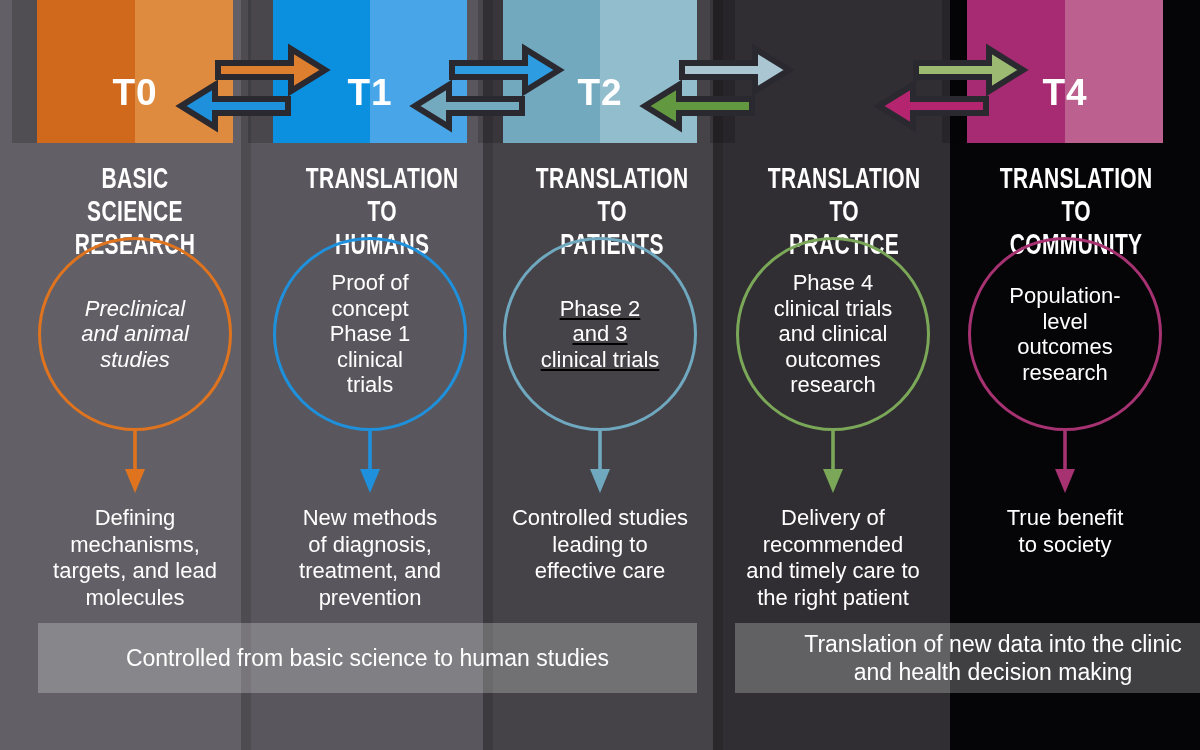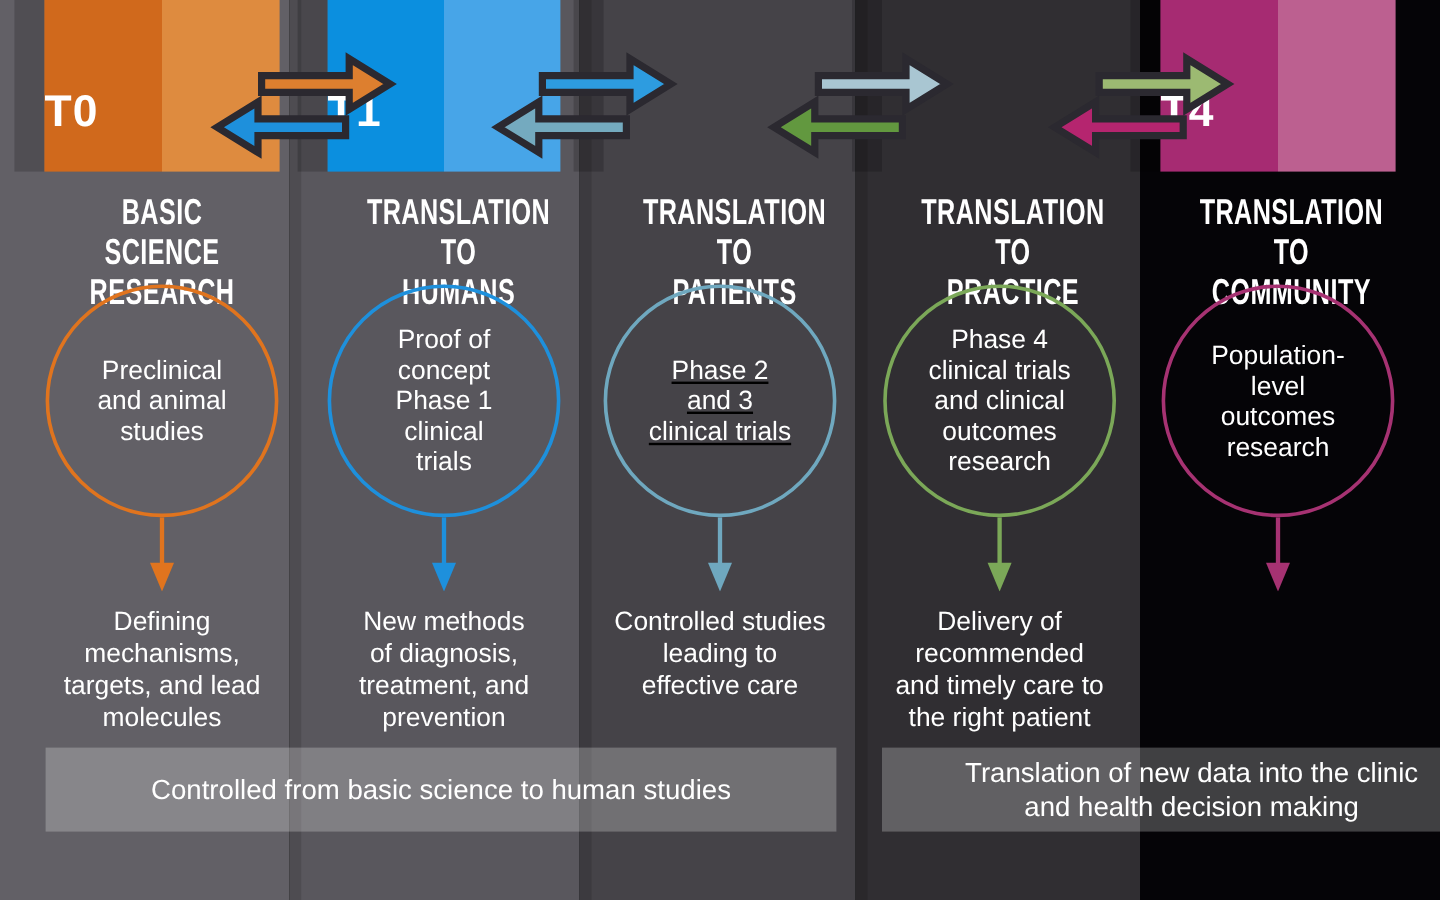--- a/index.html
+++ b/index.html
@@ -7,21 +7,21 @@
     position:relative;width:1200px;height:750px;overflow:hidden;
     font-family:"Liberation Sans", sans-serif;background:#000;
   }
   .col{position:absolute;top:0;height:750px;}
   .sep{position:absolute;top:0;height:750px;width:10px;background:rgba(0,0,0,0.12);}
   .hstrip{position:absolute;top:0;height:143px;width:25px;background:rgba(0,0,0,0.18);}
   .block{position:absolute;top:0;height:143px;}
   .half{position:absolute;top:0;height:143px;width:50%;}
   .half.l{left:0;} .half.r{right:0;}
   .tlabel{
-    position:absolute;left:0;top:72px;width:100%;
+    position:absolute;left:0;top:72px;width:100%;text-align:center;
     font-size:37px;font-weight:bold;color:#fff;letter-spacing:1px;
   }
   .subtitle{position:absolute;top:161px;text-align:center;}
   .cond{
     display:inline-block;white-space:pre-line;font-weight:bold;color:#fff;
     font-size:30px;line-height:33px;letter-spacing:0.5px;
     transform:scaleX(0.70);transform-origin:50% 0;
   }
   .circle{
     position:absolute;top:237px;width:194px;height:194px;border-radius:50%;
@@ -70,20 +70,25 @@
 
   <div class="block" style="left:37px;width:196px">
     <div class="half l" style="background-color: rgb(208, 105, 28);"></div>
     <div class="half r" style="background-color: rgb(222, 139, 63);"></div>
     <div class="tlabel">T0</div>
   </div>
   <div class="block" style="left:273px;width:194px">
     <div class="half l" style="background-color: rgb(11, 143, 223);"></div>
     <div class="half r" style="background-color: rgb(71, 165, 232);"></div>
     <div class="tlabel">T1</div>
+  </div>
+  <div class="block" style="left:503px;width:194px">
+    <div class="half l" style="background-color: rgb(115, 169, 190);"></div>
+    <div class="half r" style="background-color: rgb(146, 189, 205);"></div>
+    <div class="tlabel">T2</div>
   </div>
   <div class="block" style="left:967px;width:196px">
     <div class="half l" style="background-color: rgb(166, 43, 114);"></div>
     <div class="half r" style="background-color: rgb(188, 96, 144);"></div>
     <div class="tlabel">T4</div>
   </div>
 
   <svg class="gaparrow" style="left:173px" width="160" height="92" viewBox="0 0 160 92">
     <polygon points="45,21 118,21 118,7 152,28 118,49 118,35 45,35" stroke-width="6" stroke-linejoin="miter" fill="#DD7F2F" style="stroke: rgb(43, 41, 48);"></polygon>
     <polygon points="115,57 42,57 42,43 8,64 42,85 42,71 115,71" stroke-width="6" stroke-linejoin="miter" fill="#1E90DC" style="stroke: rgb(43, 41, 48);"></polygon>
@@ -105,21 +110,21 @@
 RESEARCH</span></div>
   <div class="subtitle" style="left:273px;width:194px"><span class="cond">TRANSLATION TO
 HUMANS</span></div>
   <div class="subtitle" style="left:503px;width:194px"><span class="cond">TRANSLATION TO
 PATIENTS</span></div>
   <div class="subtitle" style="left:735px;width:196px"><span class="cond">TRANSLATION TO
 PRACTICE</span></div>
   <div class="subtitle" style="left:967px;width:196px"><span class="cond">TRANSLATION TO
 COMMUNITY</span></div>
 
-  <div class="circle" style="left: 38px; border-color: rgb(224, 116, 30);">
+  <div class="circle" style="left: 38px; border-color: rgb(224, 116, 30); font-style: italic;">
       <div class="ctext">Preclinical
 and animal
 studies</div>
     </div>
   <div class="circle" style="left: 273px; border-color: rgb(30, 144, 220); align-items: center;">
       <div class="ctext">Proof of
 concept
 Phase 1
 clinical
 trials</div>
@@ -172,20 +177,22 @@
 mechanisms,
 targets, and lead
 molecules</div>
   <div class="outcome" style="left:718px;width:230px">Delivery of
 recommended
 and timely care to
 the right patient</div>
   <div class="outcome" style="left:485px;width:230px">Controlled studies
 leading to
 effective care</div>
+  <div class="outcome" style="left:950px;width:230px">True benefit
+to society</div>
 
   <div class="bar" style="left: 38px; width: 659px; background-color: rgba(255, 255, 255, 0.24);">
     <div class="bartext">Controlled from basic science to human studies</div>
   </div>
   <div class="bar" style="left: 735px; width: 516px; background-color: rgba(255, 255, 255, 0.24);">
     <div class="bartext">Translation of new data into the clinic
 and health decision making</div>
   </div>
 
 </div>

